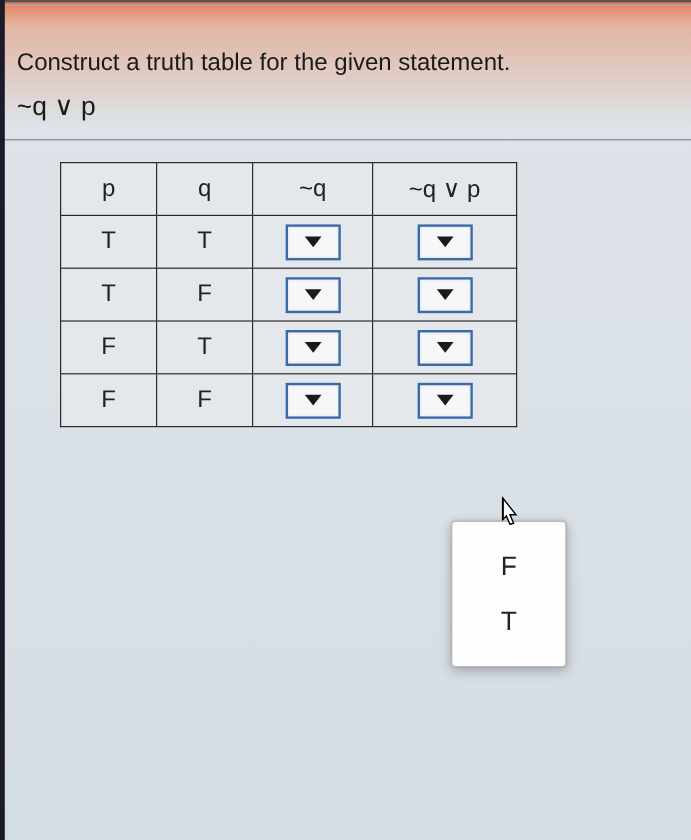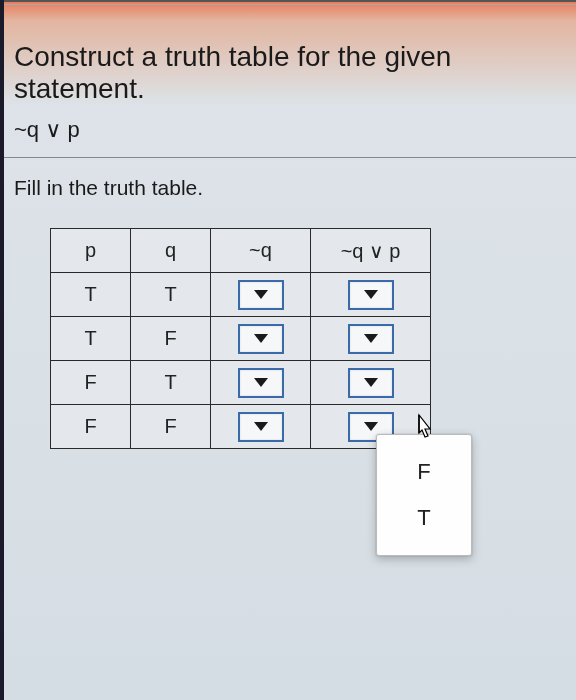--- a/index.html
+++ b/index.html
@@ -8,21 +8,21 @@
       background: linear-gradient(180deg, #e87858 0%, #e2b5a0 3%, #dde3e8 15%, #d5dde4 100%);
       width: 576px;
       height: 700px;
       overflow: hidden;
       position: relative;
     }
     .content {
       padding: 20px 14px 0 14px;
     }
     .instruction {
-      font-size: 28px;
+      font-size: 20px;
       color: #1a1a1a;
       margin-bottom: 12px;
       font-weight: 400;
     }
     .expression {
       font-size: 22px;
       color: #1a1a1a;
       margin-bottom: 14px;
     }
     .divider {
@@ -130,21 +130,20 @@
 
 <div class="left-edge"></div>
 
 <hr class="top-divider">
 <hr class="sub-divider">
 
 <div class="content">
   <div class="instruction">Construct a truth table for the given statement.</div>
   <div class="expression">~q ∨ p</div>
   <hr class="divider">
-  <div class="fill-text">Fill in the truth table.</div>
 
   <div class="table-wrap">
     <table class="truth-table">
       <thead>
         <tr>
           <th class="col-p">p</th>
           <th class="col-q">q</th>
           <th class="col-nq">~q</th>
           <th class="col-nqvp">~q ∨ p</th>
         </tr>

